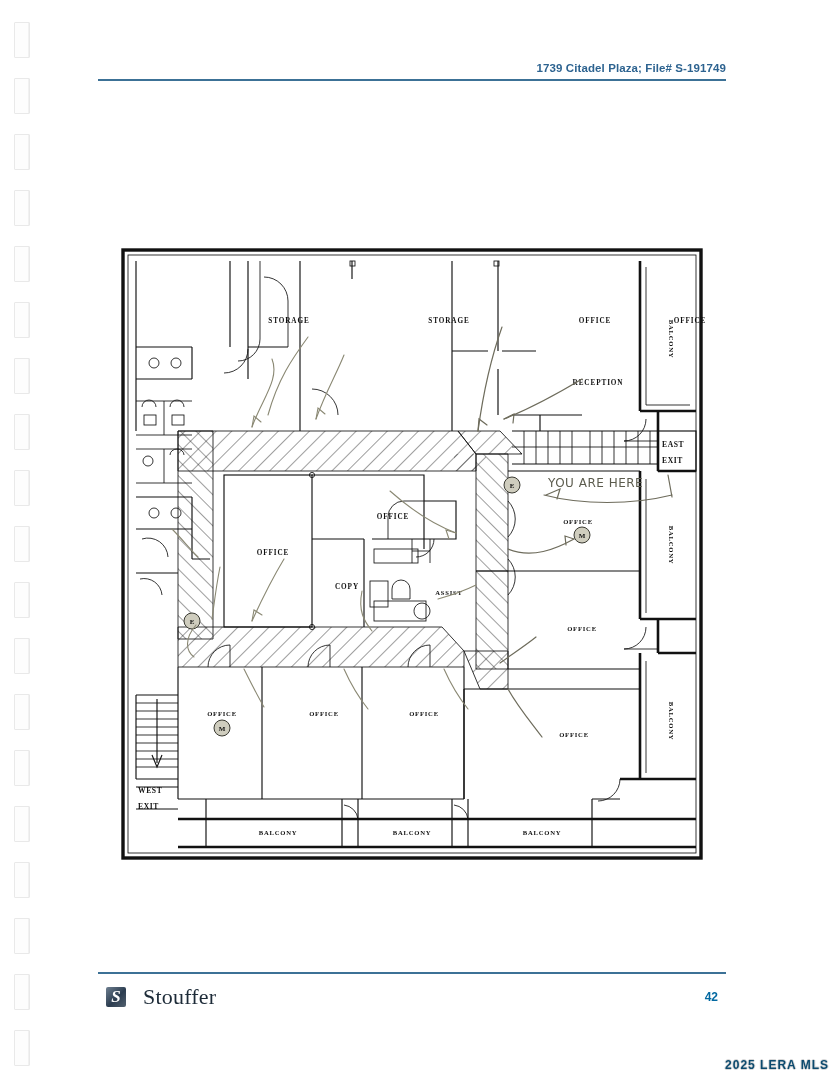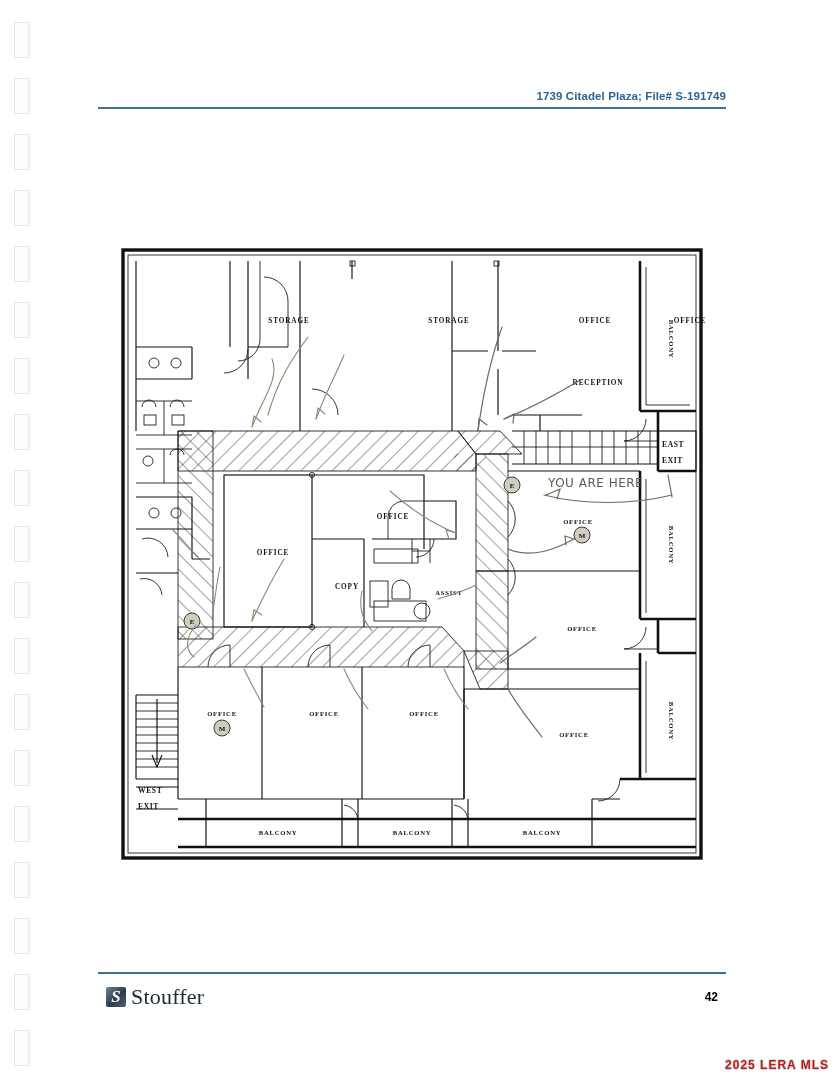--- a/index.html
+++ b/index.html
@@ -12,21 +12,21 @@
   }
   
   #binding{position:absolute;left:0;top:0;width:40px;height:1080px;}
   .hole{
     position:absolute;left:14px;width:14px;height:34px;
     border:1px solid #e9e9e9;border-radius:1px;
     background:#fdfdfd;
     box-shadow:inset -1px 0 0 #f1f1f1;
   }
   
-  #header{position:absolute;left:98px;top:90px;width:628px;height:28px;}
+  #header{position:absolute;left:98px;top:62px;width:628px;height:28px;}
   #header-title{
     position:absolute;right:0;top:0;
     font-family:"Liberation Sans", sans-serif;
     font-size:11.5px;font-weight:bold;color:#2d6390;
     letter-spacing:.1px;white-space:nowrap;
   }
   #header-rule{
     position:absolute;left:0;top:17px;width:628px;height:1.5px;
     background:#3c7196;
   }
@@ -40,33 +40,33 @@
     position:relative;
   }
   #logo-mark span{
     position:absolute;left:0;top:-2px;width:20px;height:24px;
     color:#ffffff;font-family:"Liberation Serif",serif;
     font-size:17px;font-weight:bold;font-style:italic;
     text-align:center;line-height:24px;
   }
   #logo-text{
     font-family:"Liberation Serif", serif;
-    font-size:22px;color:#1d2b38;letter-spacing:.2px;
+    font-size:22px;color:#1d2b38;letter-spacing:.2px;margin-left:12px;
   }
   #page-number{
     position:absolute;right:8px;top:18px;
     font-family:"Liberation Sans", sans-serif;
-    font-size:12px;font-weight:bold;color:#000000;
+    font-size:12px;font-weight:bold;color:#0369a1;
   }
   
   #watermark{
     position:absolute;right:6px;bottom:8px;
     font-family:"Liberation Sans", sans-serif;
     font-size:12px;font-weight:bold;letter-spacing:1px;
-    color:#b91c1c;
+    color:#0c4a6e;
     text-shadow:0 1px 0 #d8d8d8, 0 -1px 0 #d8d8d8, 1px 0 0 #dcdcdc, -1px 0 0 #dcdcdc;
     white-space:nowrap;
   }
   
   #plan-wrap{position:absolute;left:112px;top:239px;width:600px;height:632px;}
   #plan{display:block;width:600px;height:632px;}
   .rm{font-family:"Liberation Serif",serif;font-size:7.2px;fill:#111;
       letter-spacing:.9px;text-anchor:middle;font-weight:bold;}
   .rm-sm{font-family:"Liberation Serif",serif;font-size:6.6px;fill:#111;
       letter-spacing:.8px;text-anchor:middle;font-weight:bold;}

